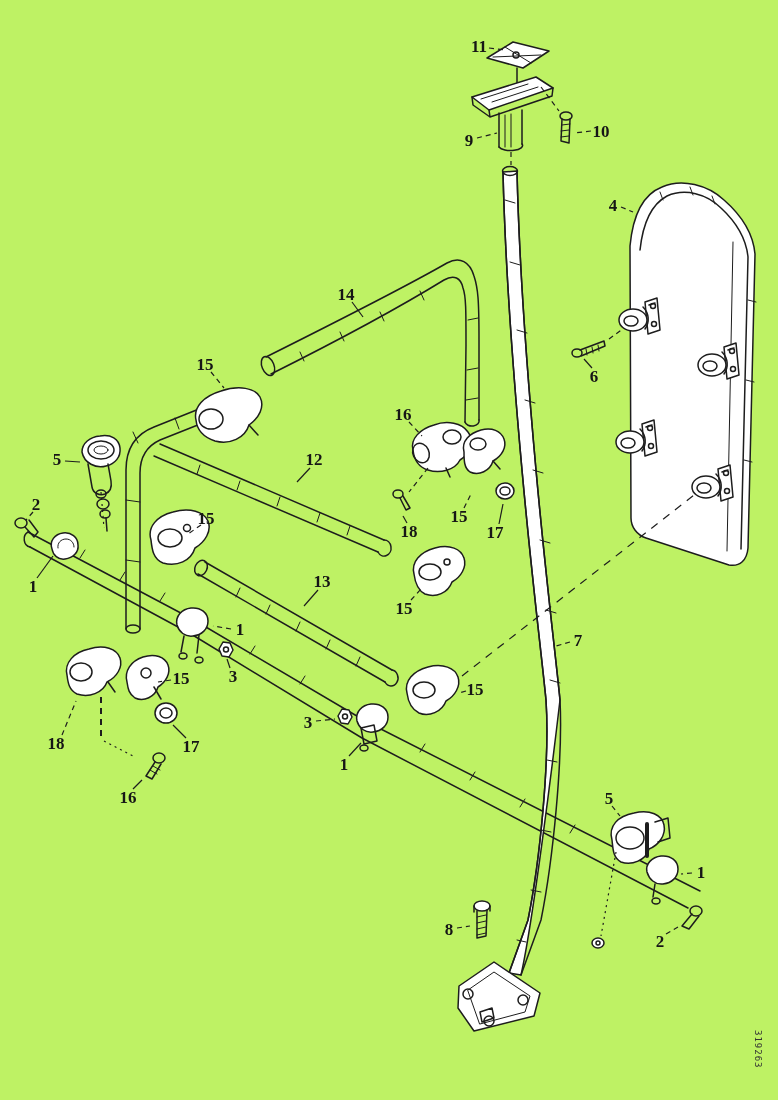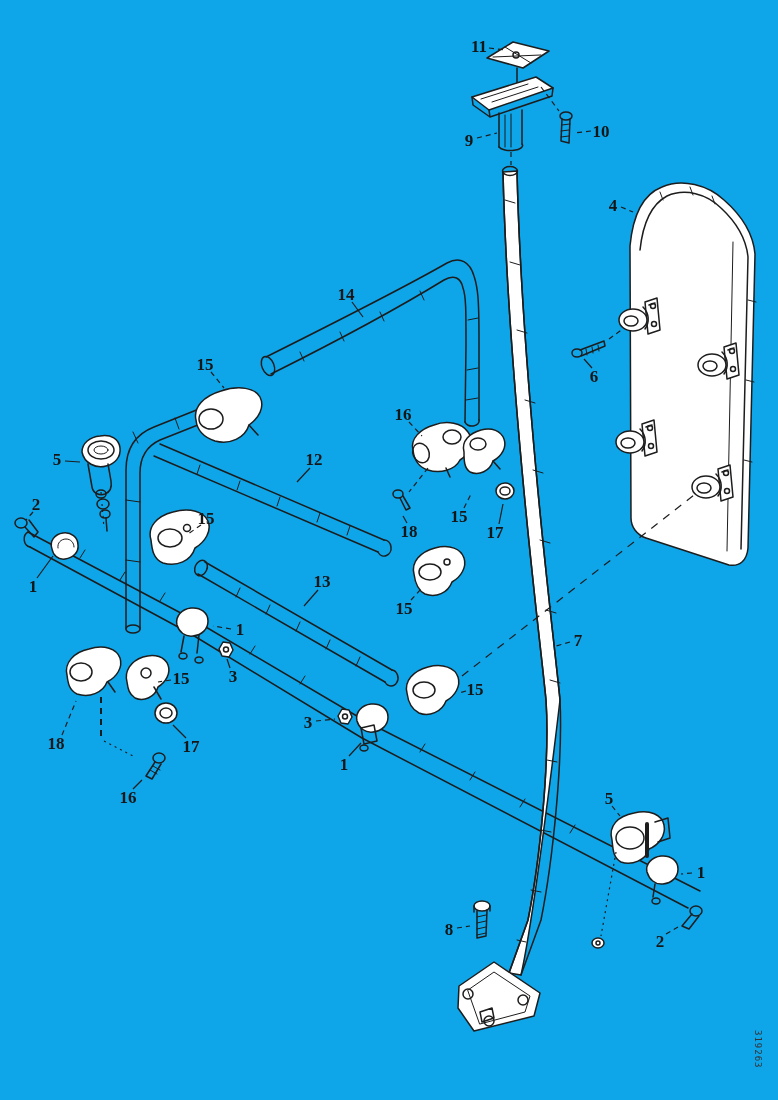--- a/index.html
+++ b/index.html
@@ -1,16 +1,16 @@
 <!DOCTYPE html>
 <html><head>
 <meta charset="utf-8">
 <style>
   html,body{margin:0;padding:0;background:#ffffff;}
-  .page{position:relative;width:778px;height:1100px;background:#0ea5e9;overflow:hidden;}
+  .page{position:relative;width:778px;height:1100px;background:#bef264;overflow:hidden;}
   svg{display:block;}
   .ink{stroke:#1d1d1d;fill:none;stroke-width:1.5;stroke-linecap:round;stroke-linejoin:round;}
   .thin{stroke:#1d1d1d;fill:none;stroke-width:1;stroke-linecap:round;}
   .wfill{fill:#ffffff;}
   .leader{stroke:#1d1d1d;stroke-width:1.2;fill:none;}
   .dashed{stroke-dasharray:5,4;}
   .dots{stroke-dasharray:2,4;}
   .longdash{stroke-dasharray:8,7;}
   text.plabel{font-family:"Liberation Serif","DejaVu Serif",serif;font-size:17px;font-weight:700;fill:#161616;text-anchor:middle;}
   text.code{font-family:"DejaVu Sans Mono",monospace;font-size:9px;fill:#333;letter-spacing:1px;}

